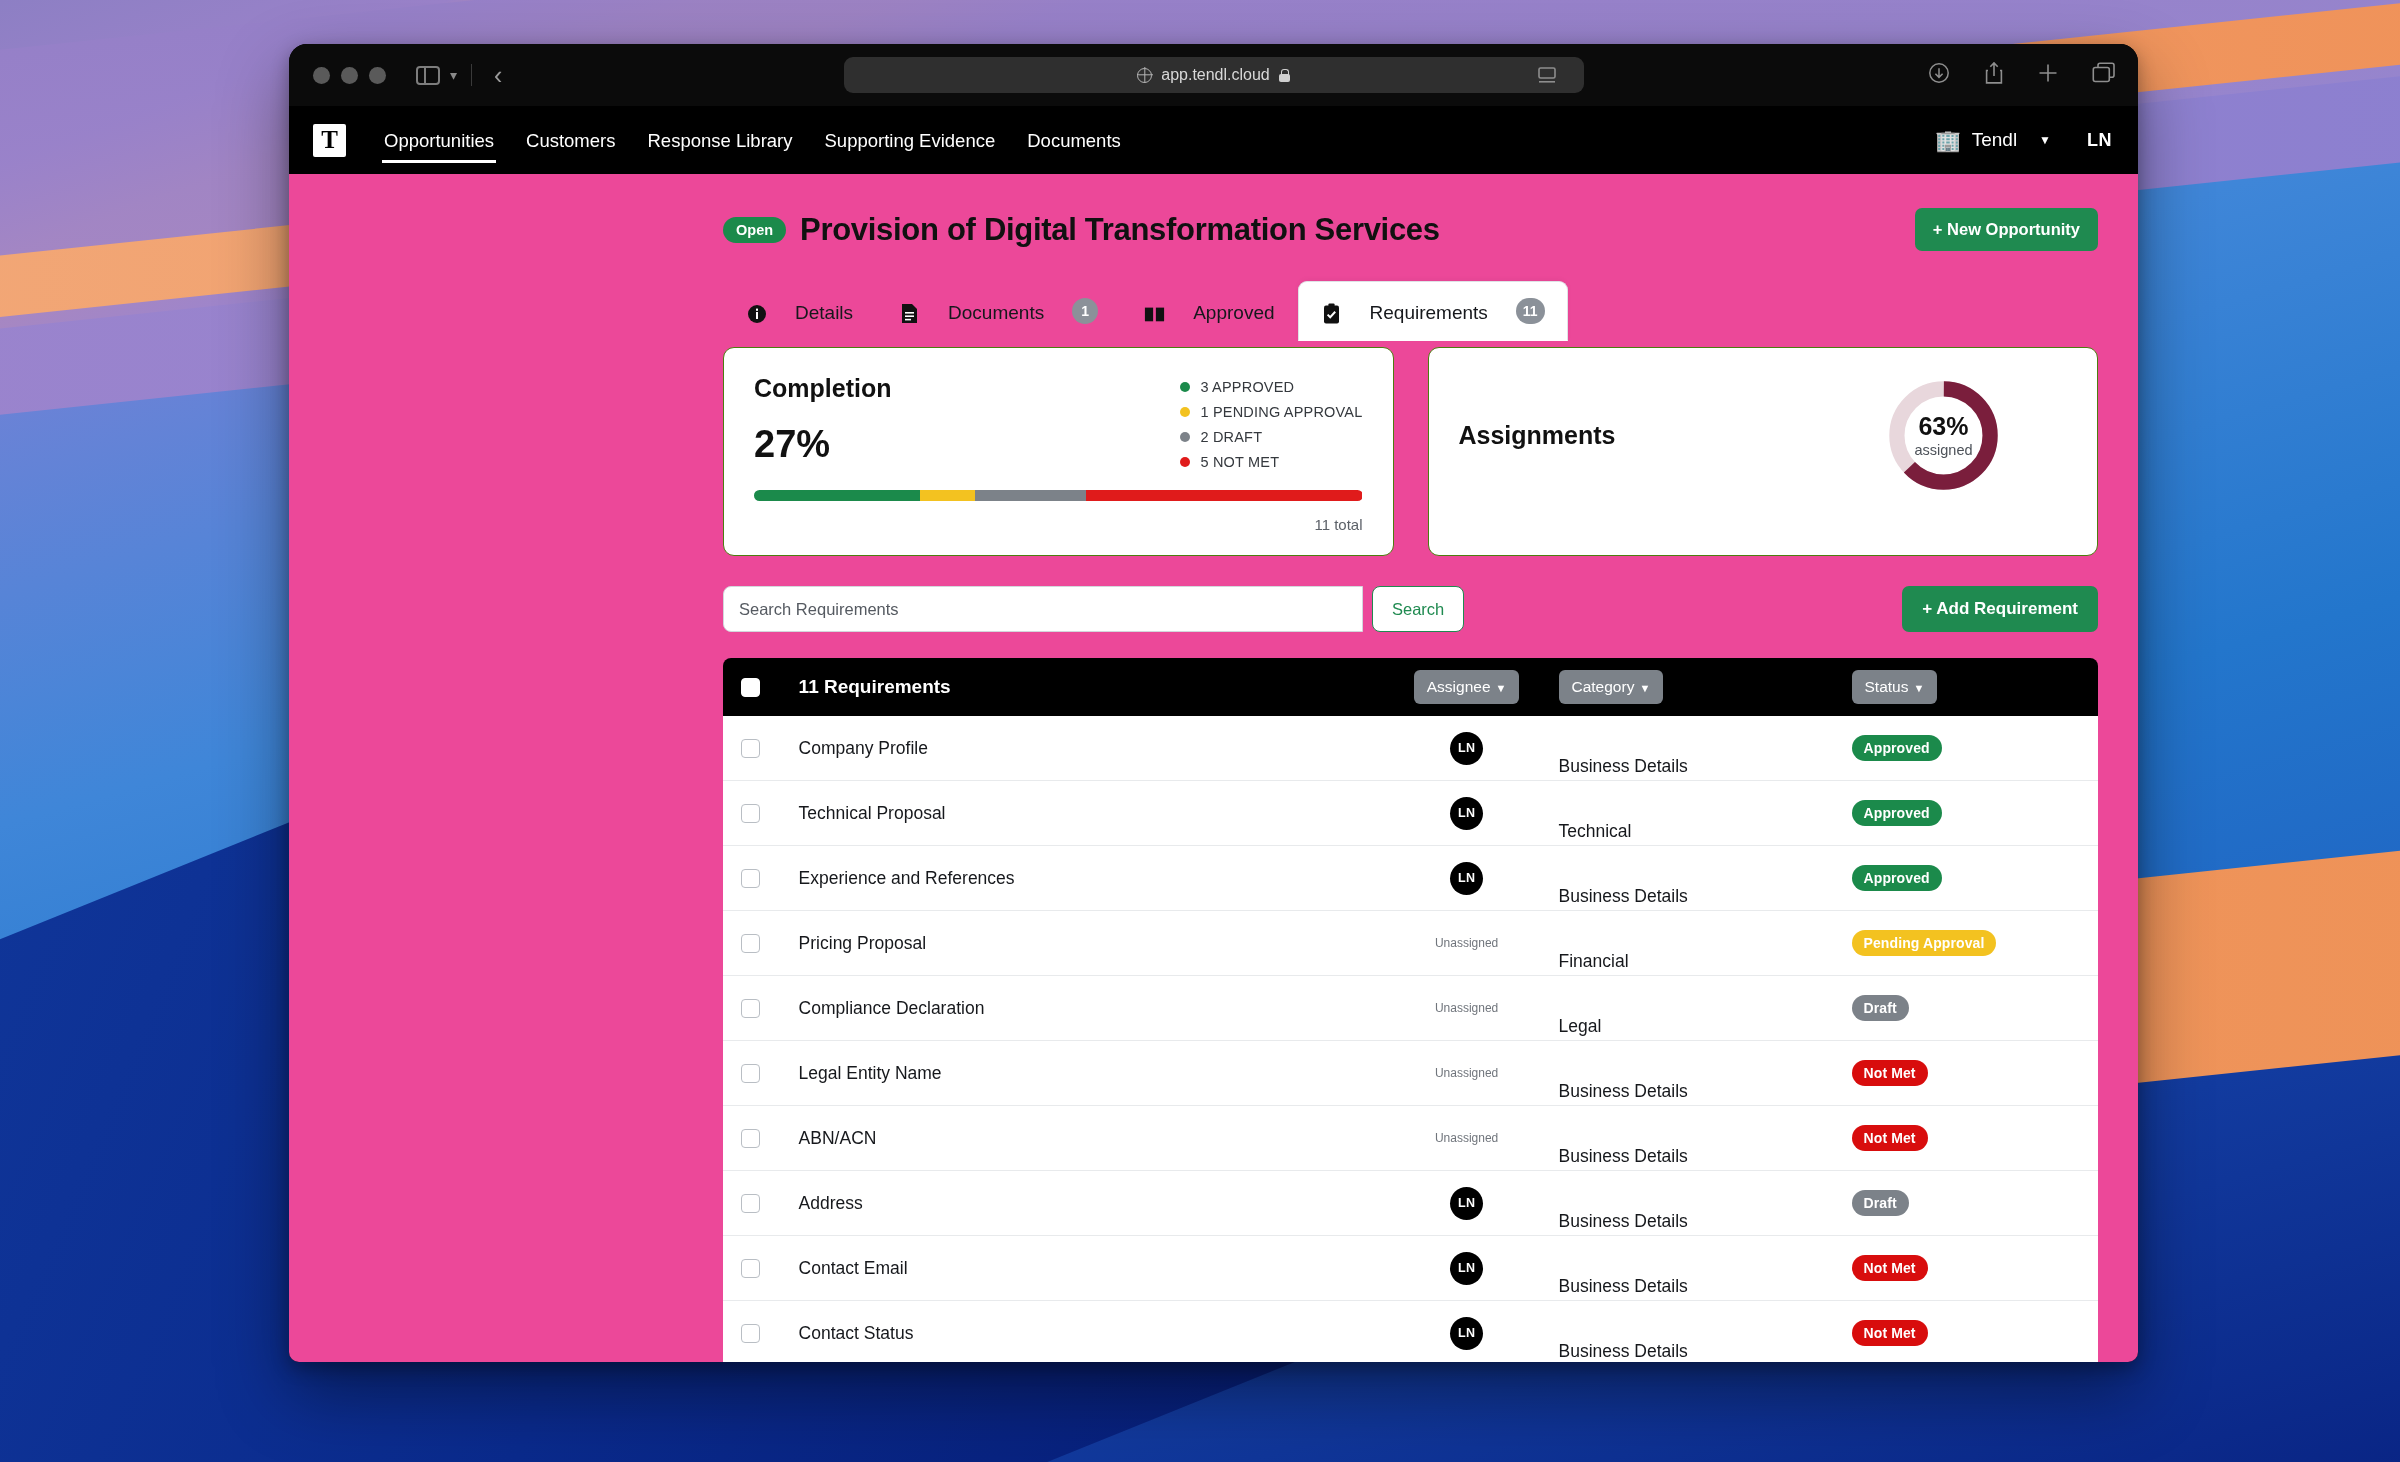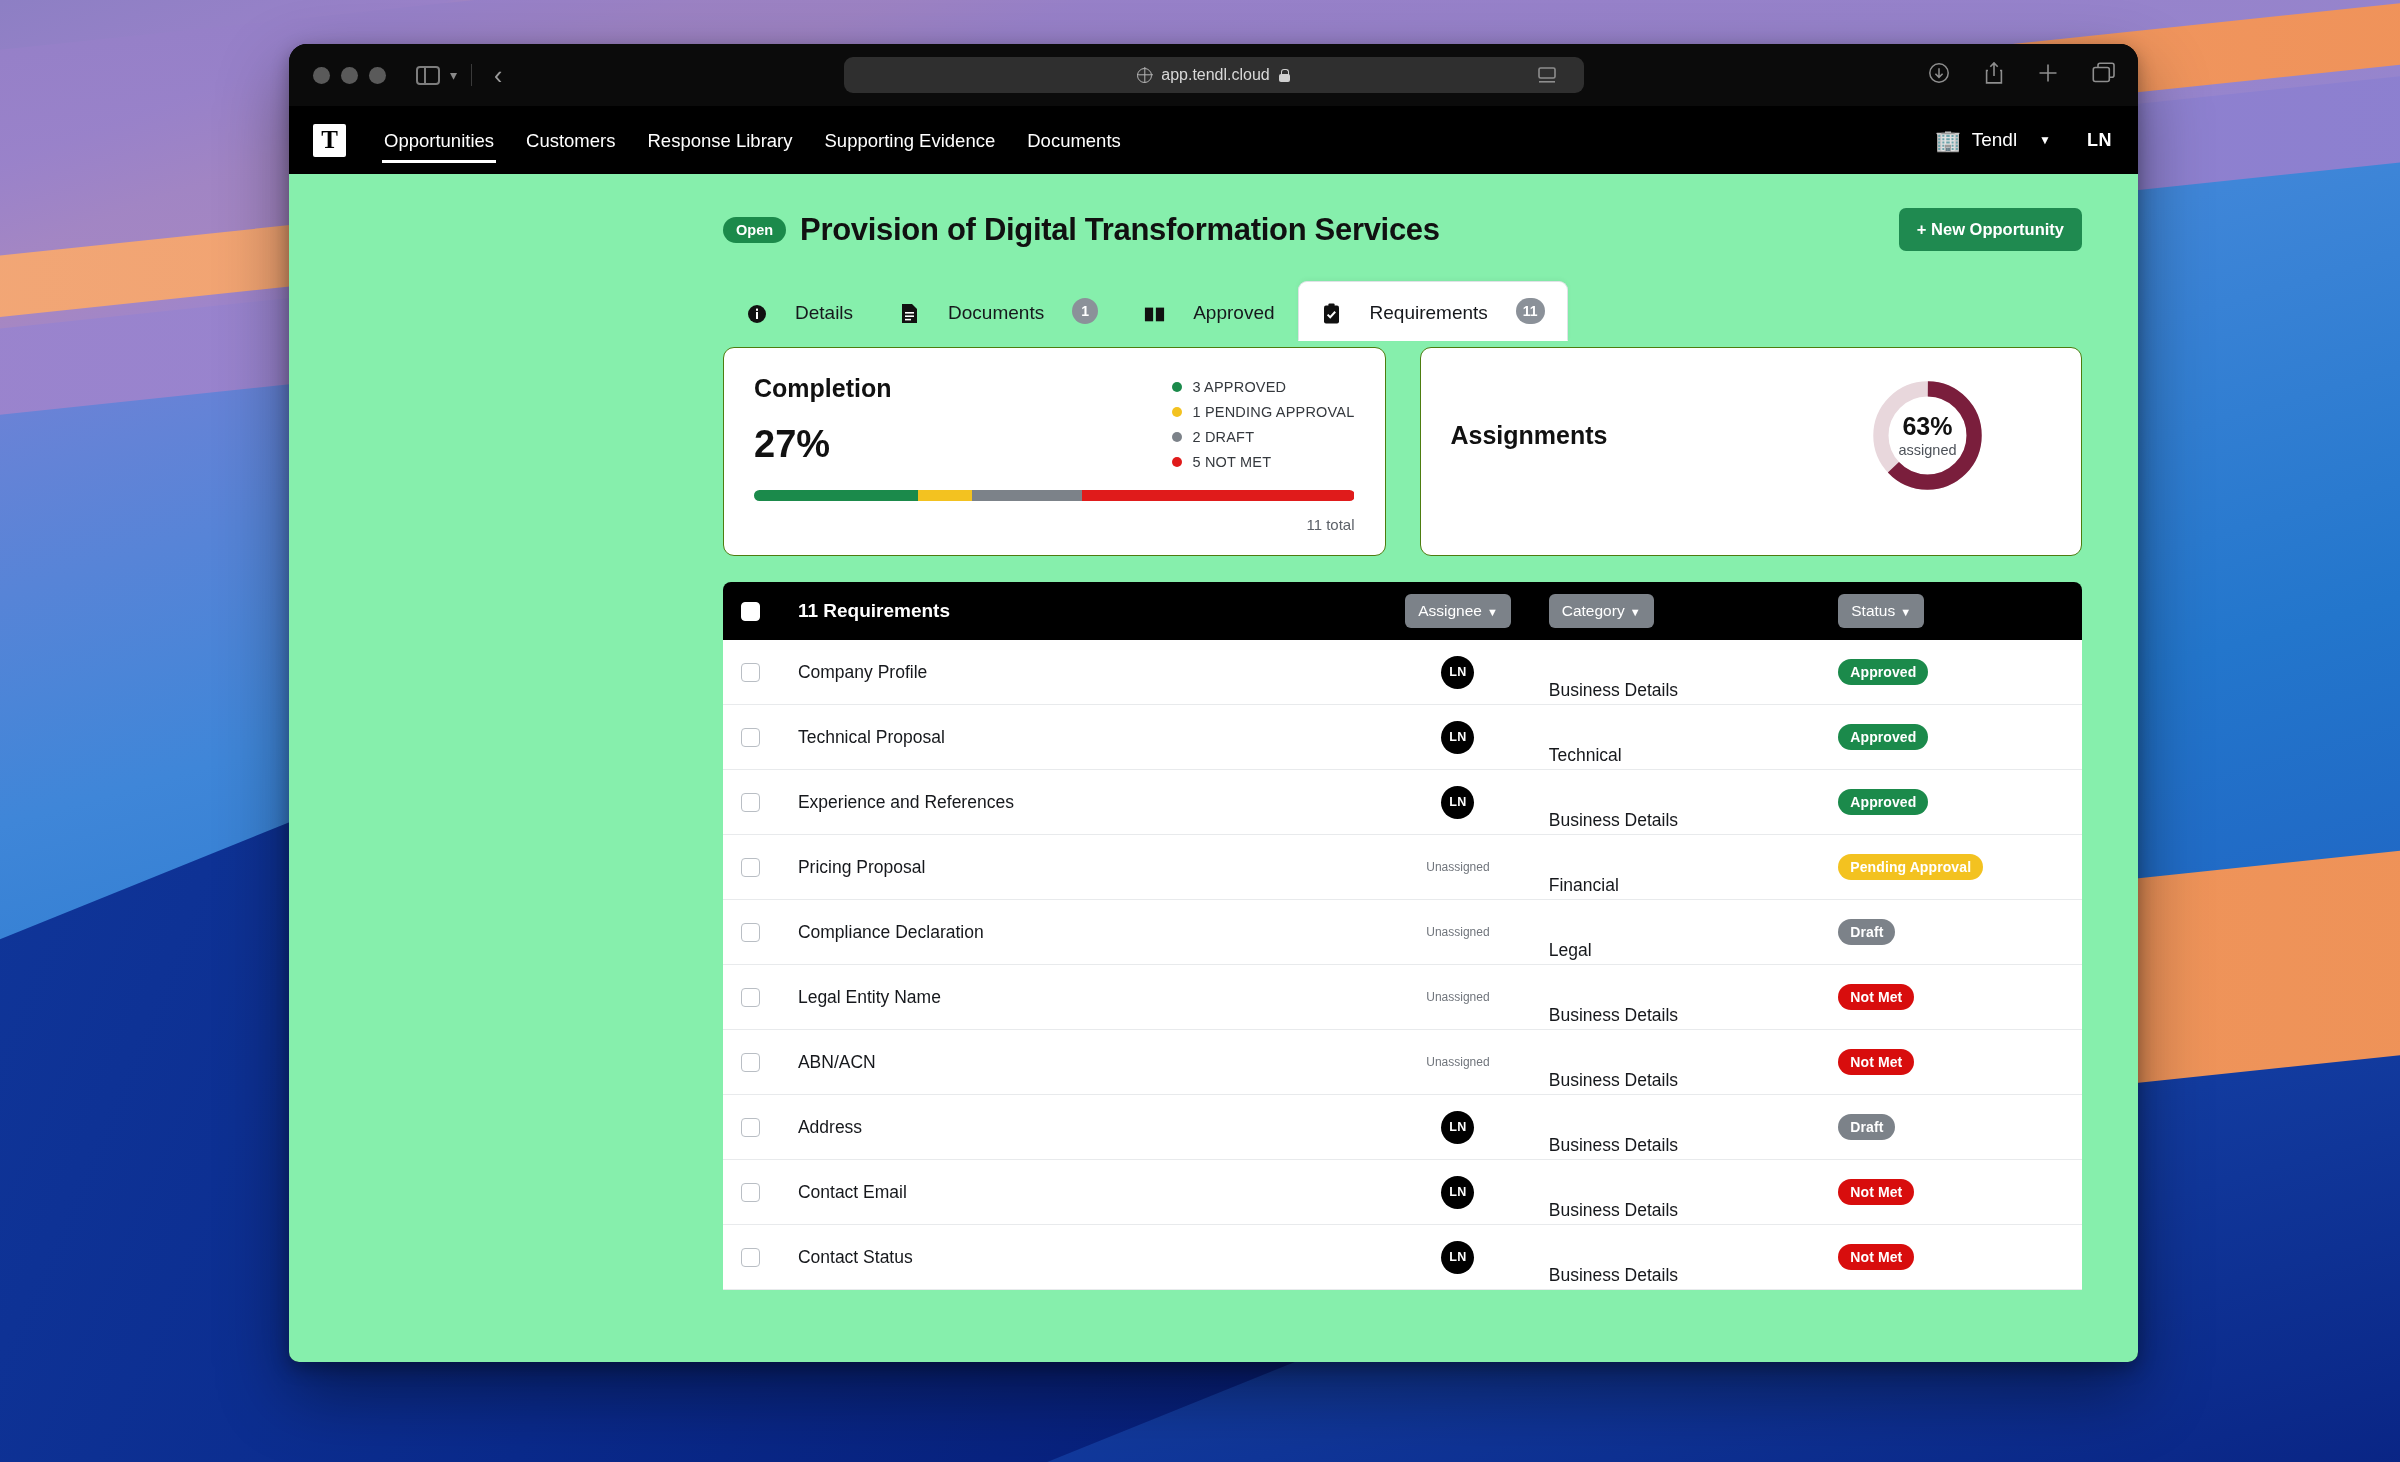--- a/index.html
+++ b/index.html
@@ -129,21 +129,21 @@
   .navlink.active::after {
     content: ''; position: absolute; left: 14px; right: 14px; bottom: 8px; height: 2.5px; background: #fff;
   }
   .nav-right { position: absolute; right: 26px; display: flex; align-items: center; gap: 0; }
   .org { display: flex; align-items: center; gap: 10px; color: #fff; font-size: 19px; }
   .bldg { font-size: 21px; line-height: 1; }
   .caret-d { color: #fff; font-size: 12px; margin-left: 22px; }
   .user-ini { color: #fff; font-size: 18px; font-weight: 700; margin-left: 36px; letter-spacing: .5px; }
 
   
-  .page { background: #86efac; height: calc(100% - 130px); position: relative; padding: 0 16px 0 0; }
+  .page { background: #ec4899; height: calc(100% - 130px); position: relative; padding: 0 0 0 0; }
   .page-inner { padding: 34px 0 0 0; }
   .titlebar {
     display: flex; align-items: center; gap: 14px; padding-left: 434px; padding-right: 40px;
     justify-content: space-between;
   }
   .title-left { display: flex; align-items: center; gap: 14px; }
   .status-pill {
     background: #1b8a4b; color: #fff; font-size: 14.5px; font-weight: 700;
     padding: 5px 13px; border-radius: 999px;
   }
@@ -439,20 +439,25 @@
                 <div class="donut-center">
                   <div class="donut-pct">63%</div>
                   <div class="donut-lbl">assigned</div>
                 </div>
               </div>
             </div>
           </div>
 
         </div>
 
+        <div class="searchrow">
+          <input class="search-input" type="text" placeholder="Search Requirements" style="">
+          <button class="btn-search">Search</button>
+          <button class="btn-green btn-add">+ Add Requirement</button>
+        </div>
 
         <div class="table">
           <div class="thead">
             <div class="col-check">
                 <span class="cb"></span>
               </div>
             <div class="col-name"><span class="th-count">11 Requirements</span></div>
             <div class="col-assignee">
               <button class="filter-btn"><span>Assignee</span><span class="ca">▼</span></button>
             </div>

